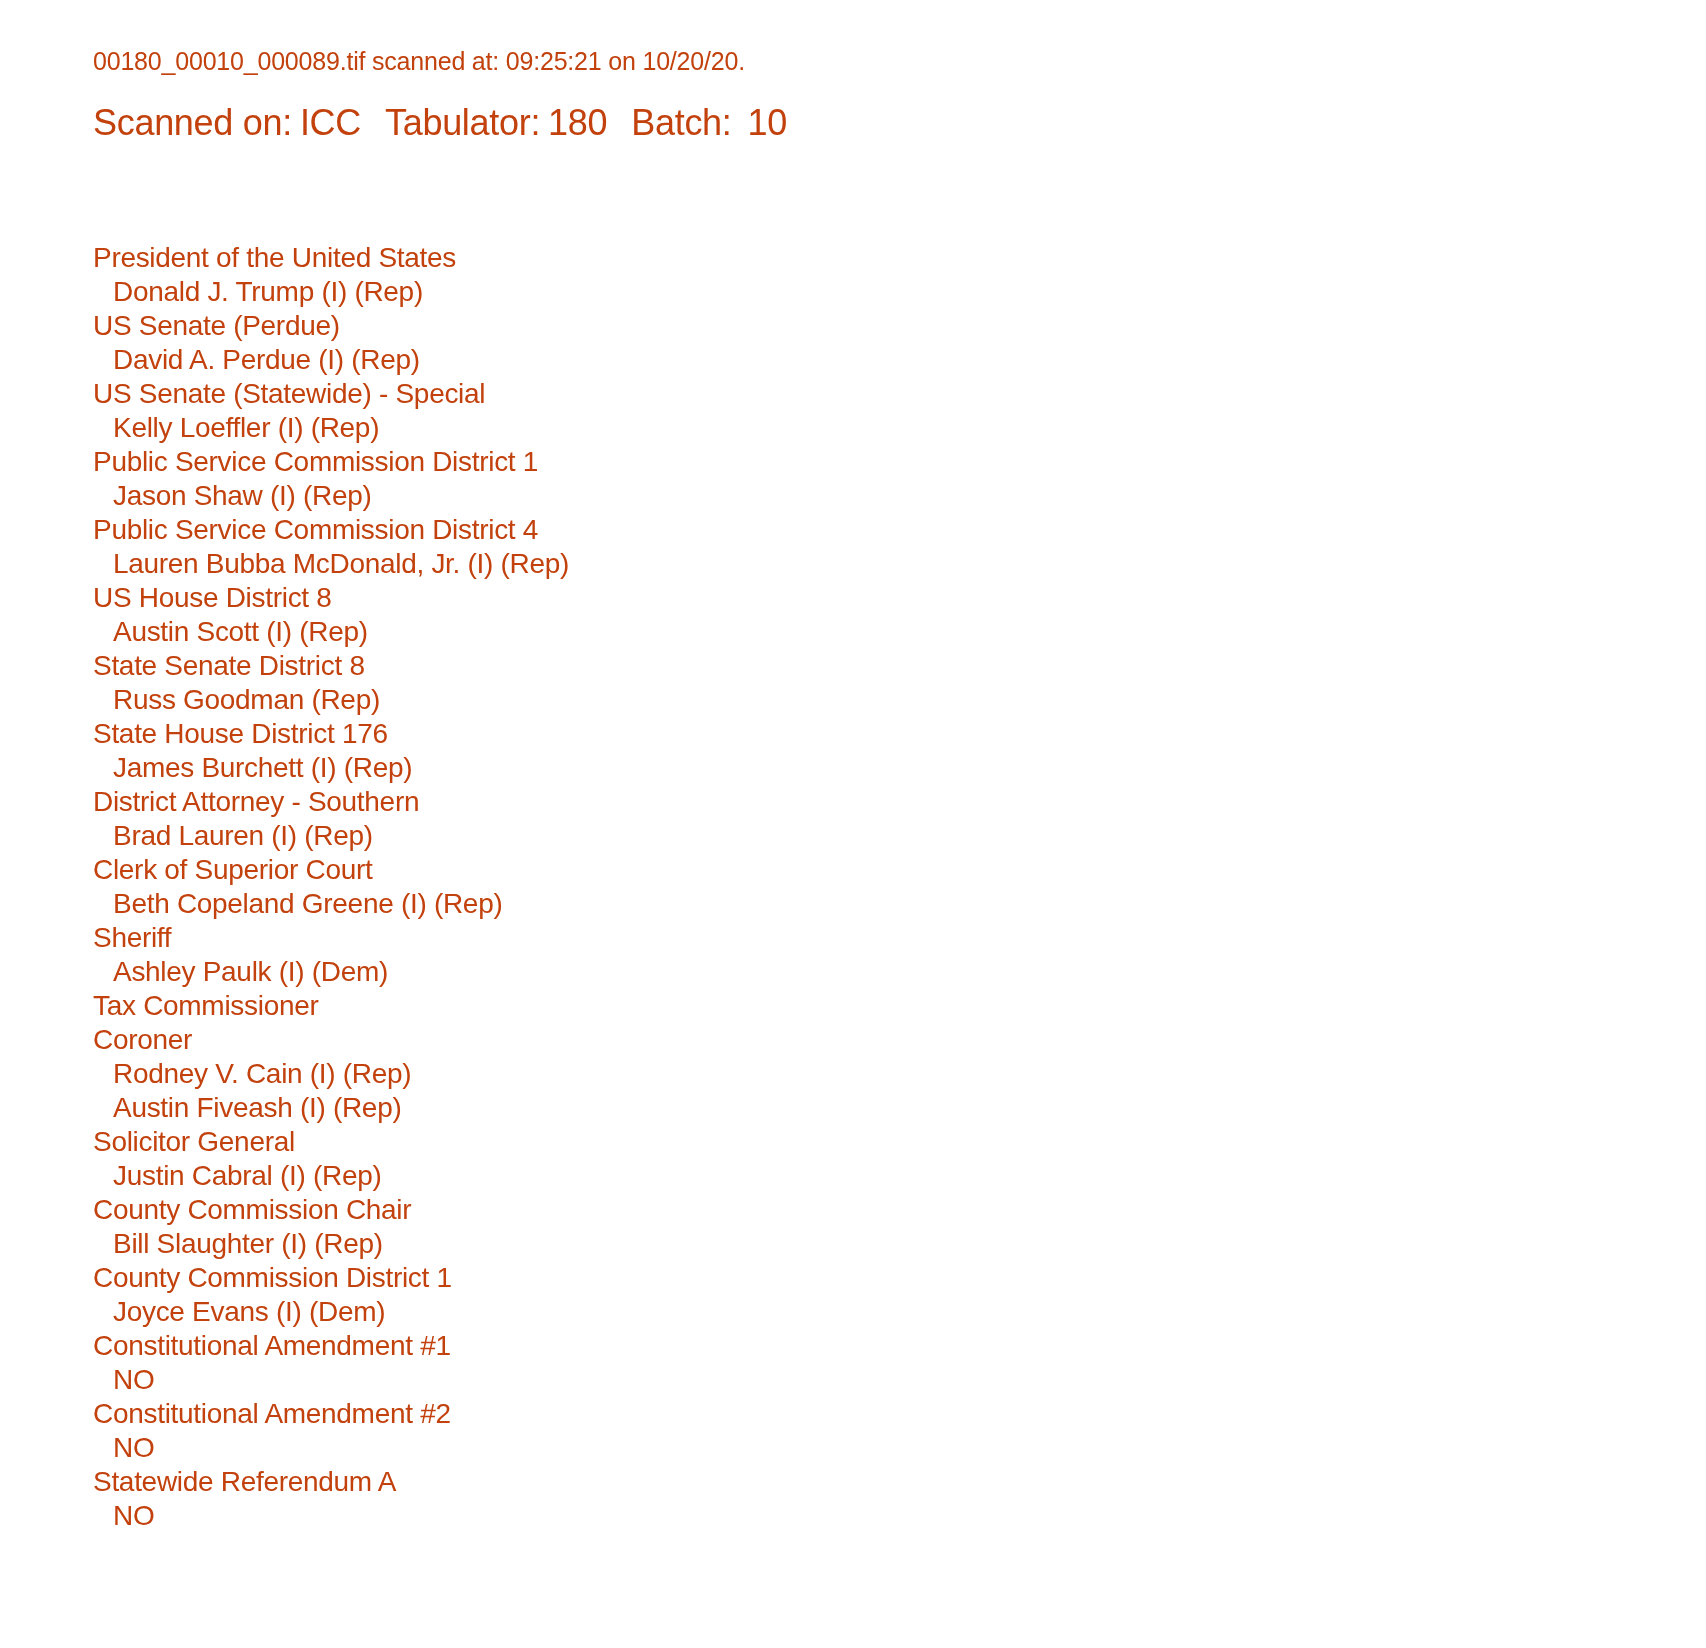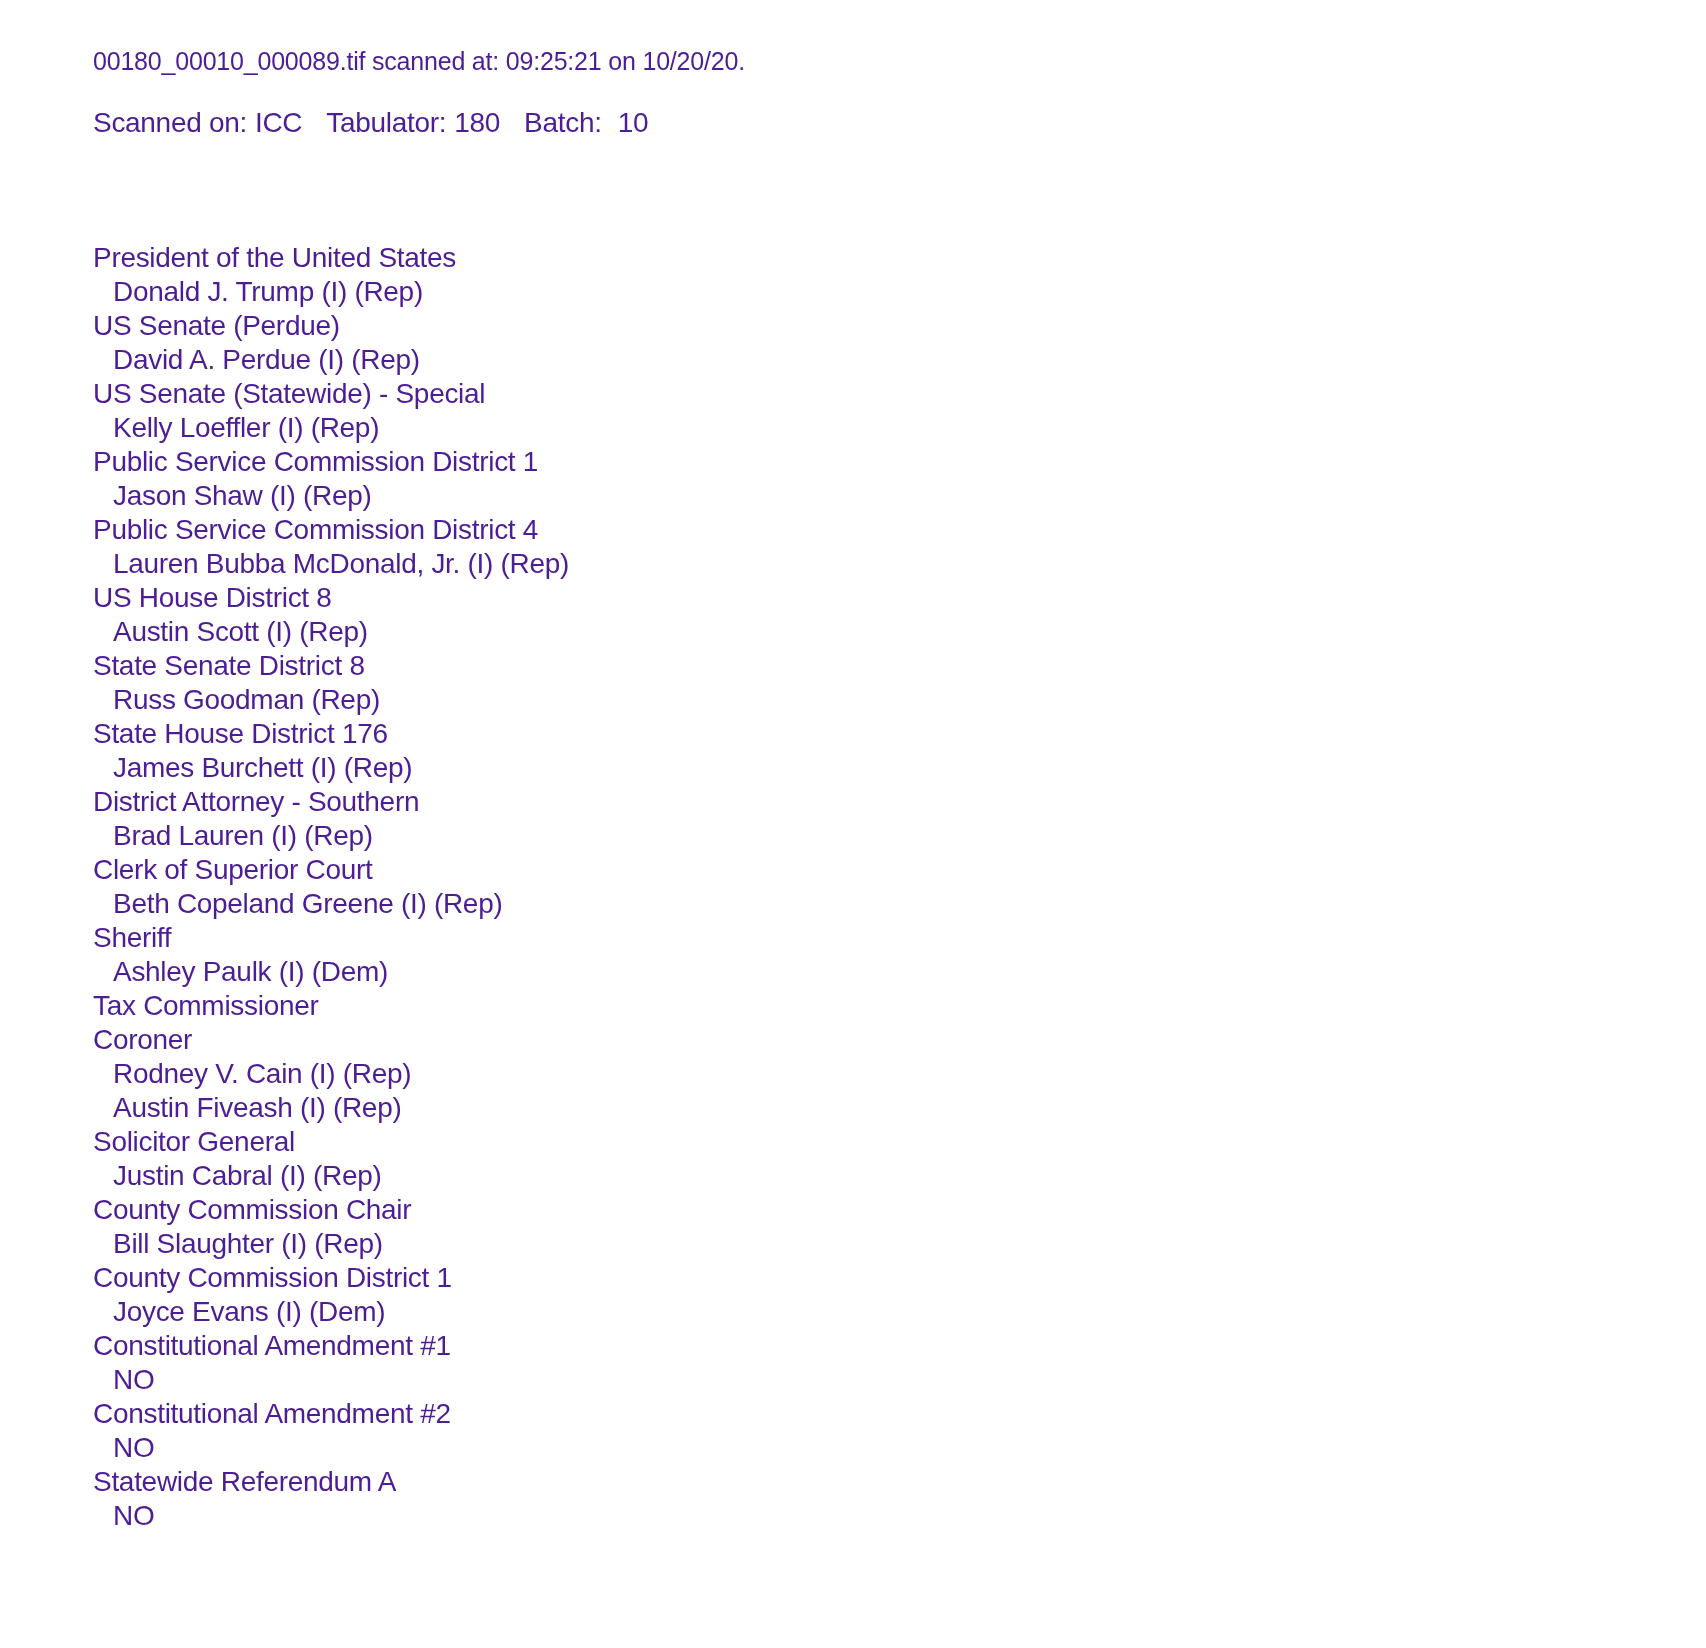--- a/index.html
+++ b/index.html
@@ -6,36 +6,36 @@
     margin: 0;
     padding: 0;
     background: #ffffff;
   }
   .page {
     position: relative;
     width: 1706px;
     height: 1648px;
     background: #ffffff;
     font-family: "Liberation Sans", sans-serif;
-    color: #4c1d95;
+    color: #c2410c;
     overflow: hidden;
   }
   .scan-line {
     position: absolute;
     left: 93px;
     top: 47px;
     font-size: 25px;
     letter-spacing: -0.2px;
     white-space: nowrap;
   }
   .scan-info {
     position: absolute;
     left: 93px;
     top: 106px;
-    font-size: 28px;
+    font-size: 36px;
     letter-spacing: -0.3px;
     white-space: nowrap;
   }
   .scan-info .line {
     height: 34px;
     line-height: 34px;
   }
   .seg-gap { margin-right: 24px; }
   .val { margin-left: 8px; }
   .val-wide { margin-left: 16px; }

